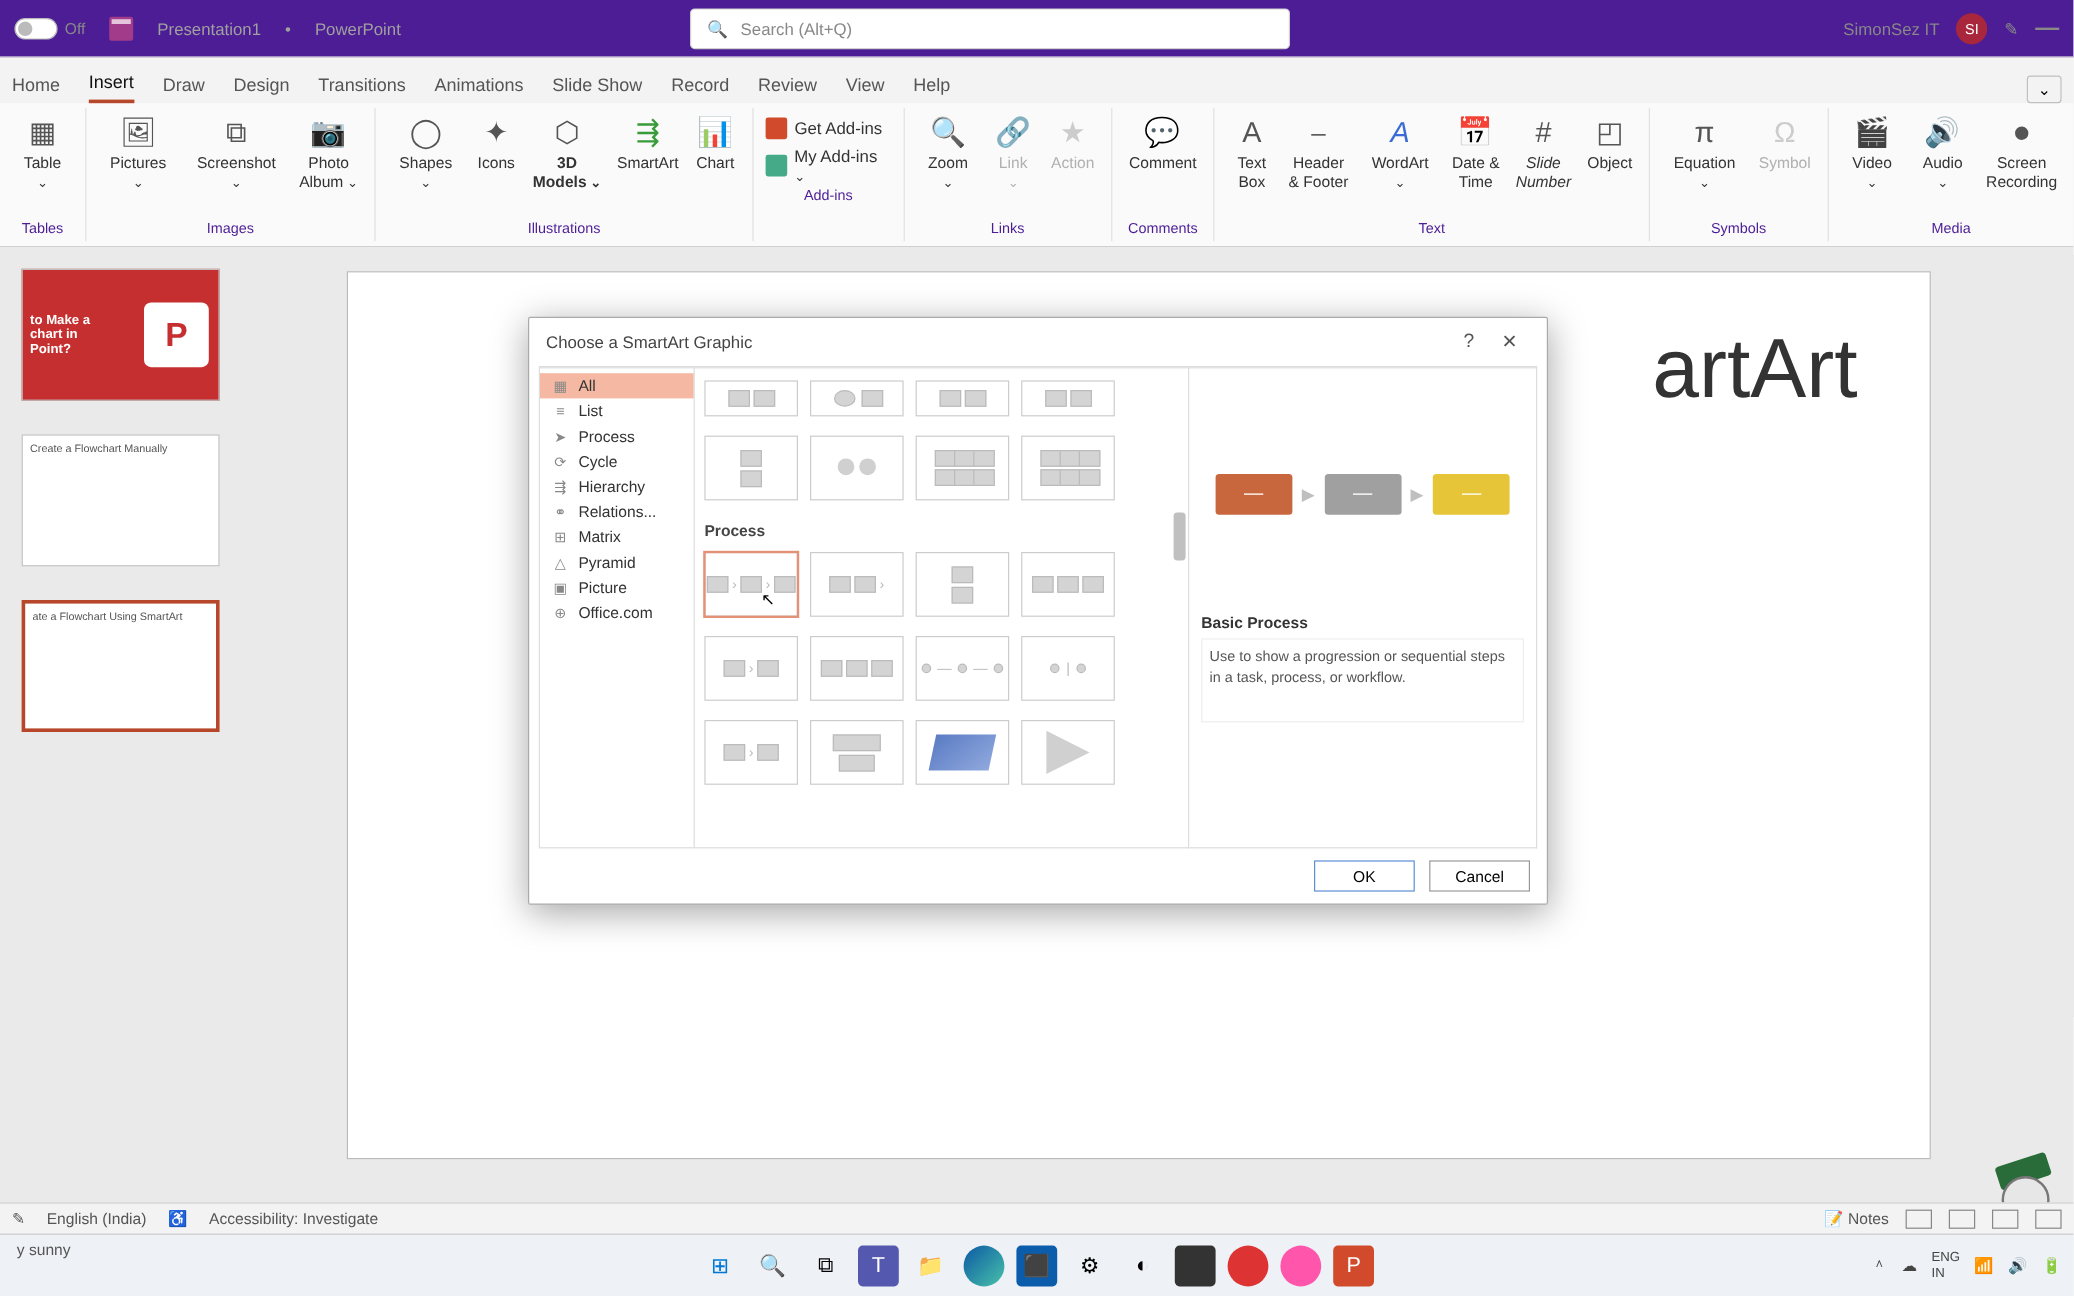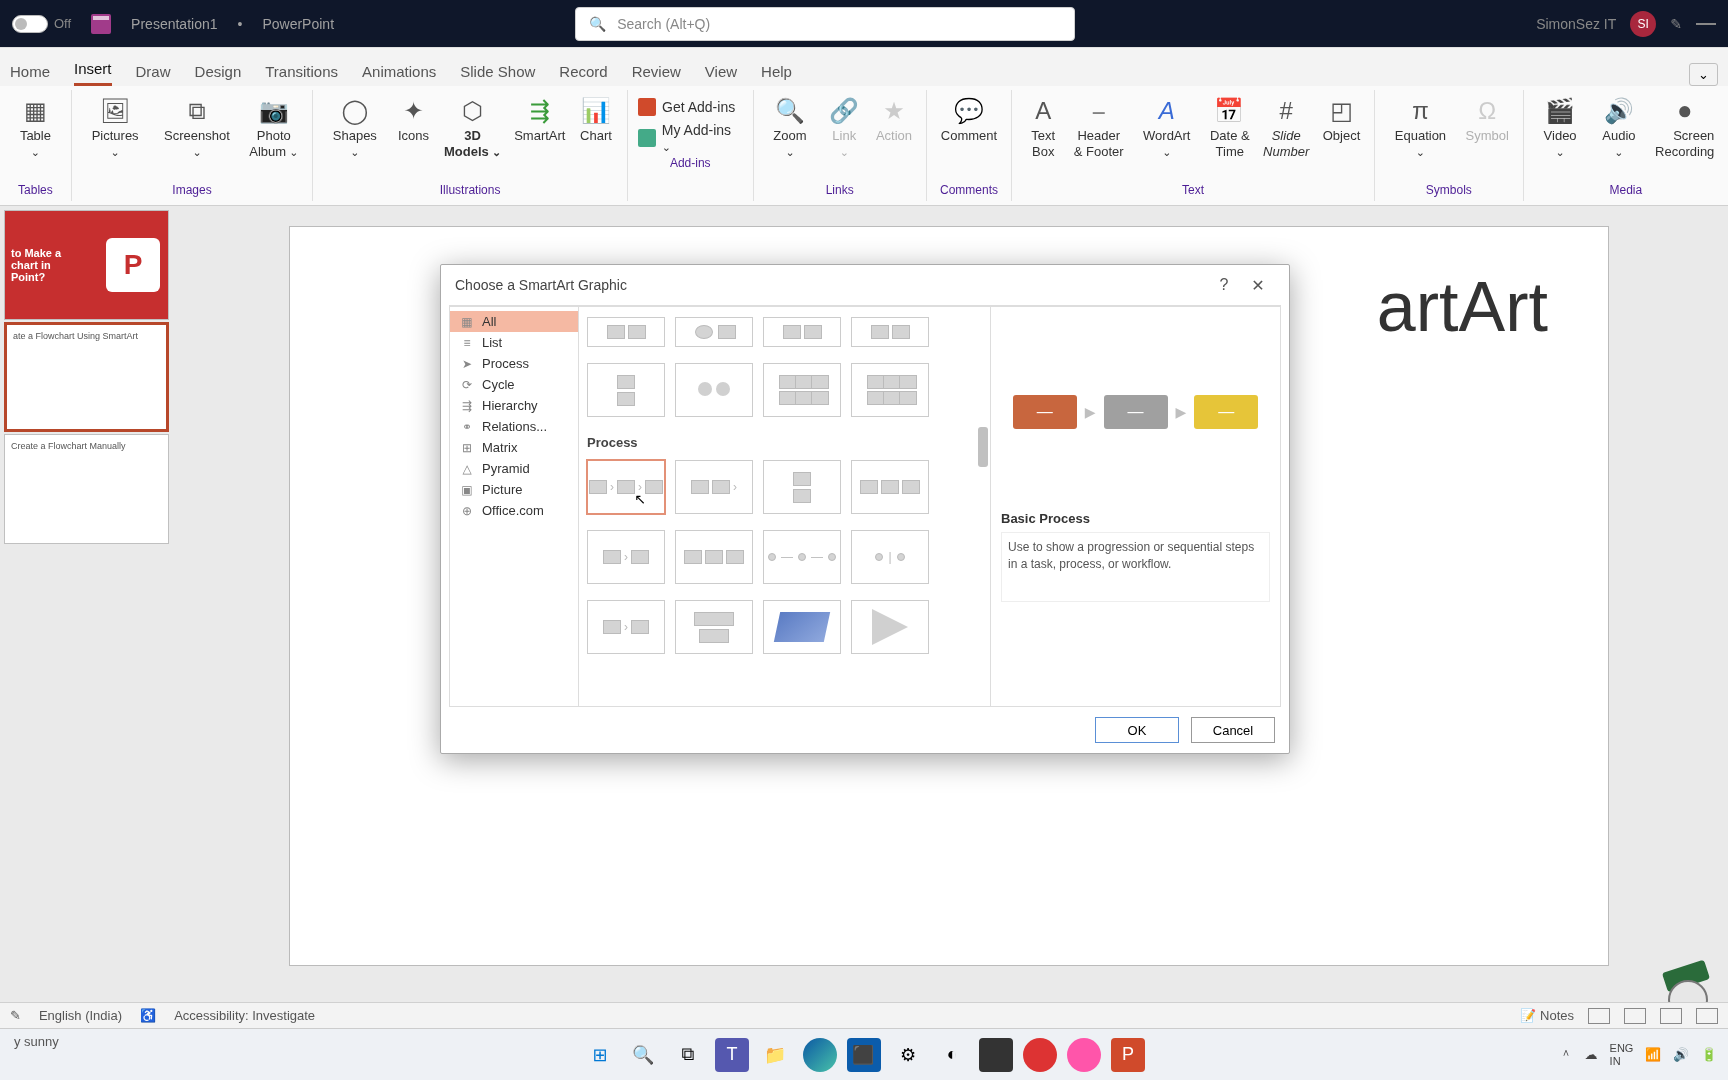--- a/index.html
+++ b/index.html
@@ -1,19 +1,19 @@
 <!DOCTYPE html>
 <html><head>
 <meta charset="utf-8">
 <style>
   * { box-sizing: border-box; margin: 0; padding: 0; font-family: "Segoe UI", Arial, sans-serif; }
   body { background: #f0f0f0; width: 1728px; height: 1080px; overflow: hidden; position: relative; }
 
   
-  .titlebar { height: 48px; background: #0f172a; display: flex; align-items: center; padding: 0 12px; gap: 20px; border-bottom: 1px solid #e0e0e0; }
+  .titlebar { height: 48px; background: #4c1d95; display: flex; align-items: center; padding: 0 12px; gap: 20px; border-bottom: 1px solid #e0e0e0; }
   .autosave { display: flex; align-items: center; gap: 6px; font-size: 13px; color: #888; }
   .toggle { width: 36px; height: 18px; border: 1px solid #bbb; border-radius: 9px; position: relative; background: #fff; }
   .toggle::before { content: ""; position: absolute; left: 2px; top: 2px; width: 12px; height: 12px; border-radius: 50%; background: #bbb; }
   .save-ico { width: 20px; height: 20px; background: #a13b8a; border-radius: 2px; position: relative; }
   .save-ico::before { content: ""; position: absolute; top: 2px; left: 2px; width: 16px; height: 4px; background: #fff; opacity: .7; }
   .titletext { color: #a0a0a0; font-size: 14px; }
   .search { flex: 0 0 500px; margin: 0 auto; height: 34px; background: #fff; border: 1px solid #d0d0d0; border-radius: 4px; display: flex; align-items: center; padding: 0 14px; color: #888; font-size: 14px; gap: 10px;}
   .title-right { margin-left: auto; display: flex; align-items: center; gap: 14px; color: #888; font-size: 14px;}
   .avatar { width: 26px; height: 26px; border-radius: 50%; background: #a8273d; color: #fff; font-size: 12px; display: flex; align-items:center; justify-content:center;}
   .min { width: 20px; height: 2px; background: #888; }
@@ -33,21 +33,21 @@
   .rico { width: 34px; height: 30px; display: flex; align-items: center; justify-content: center; font-size: 24px; color: #555; margin-bottom: 2px;}
   .rbtn.disabled .rico { color: #ccc; }
   .chev::after { content: " ⌄"; font-size: 11px; }
   .grouplabel { font-size: 12px; color: #4c1d95; padding: 2px 0 4px; }
   .addins-col { display: flex; flex-direction: column; gap: 6px; justify-content:center; font-size:14px; padding-top:8px;}
   .addins-col .row { display:flex; align-items:center; gap:6px; color:#333;}
   .addins-col .ico { width:18px; height:18px; background:#d04a2b; border-radius:2px; display:inline-block;}
 
   
   .workspace { position: absolute; top: 206px; bottom: 40px; left: 0; right: 0; background: #eaeaea; display: flex; }
-  .thumbs { width: 170px; padding: 4px; display: flex; flex-direction: column; gap: 2px; background:#eaeaea;}
+  .thumbs { width: 170px; padding: 18px; display: flex; flex-direction: column; gap: 28px; background:#eaeaea;}
   .thumb { width: 165px; border: 1px solid #c0c0c0; background: #fff; padding: 6px; font-size: 9px; color: #555; position:relative; }
   .thumb.red { background: #c62f2f; color: #fff; height: 110px; font-size:11px; font-weight:600; display:flex; align-items:center; }
   .pptlogo { position:absolute; right:8px; top:50%; transform:translateY(-50%); width:54px; height:54px; background:#fff; border-radius:6px; display:flex; align-items:center; justify-content:center; color:#c62f2f; font-size:28px; font-weight:700;}
   .thumb.sel { border: 3px solid #b7472a; height: 110px; }
   .thumb.plain { height: 110px; }
   .slidearea { flex: 1; display:flex; align-items:flex-start; justify-content:center; padding-top: 20px;}
   .slide { width: 1320px; height: 740px; background: #fff; border: 1px solid #bbb; position: relative; }
   .slide-title { position:absolute; right: 60px; top: 40px; font-size: 70px; color:#333; }
 
   
@@ -292,43 +292,43 @@
       <div class="rbtn">
           <div class="rico">🎬</div>
           <span class="chev">Video</span>
         </div>
       <div class="rbtn">
           <div class="rico">🔊</div>
           <span class="chev">Audio</span>
         </div>
       <div class="rbtn">
           <div class="rico">⏺</div>
-          <span style="white-space:pre;text-align:right;">Screen
+          <span style="white-space:pre;">Screen
 Recording</span>
         </div>
     </div>
     <div class="grouplabel">Media</div>
   </div>
 </div>
 
 <div class="workspace">
   <div class="thumbs">
     <div class="thumb red">
       <span style="white-space:pre; width:80px;">to Make a
 chart in
 Point?</span>
       <div class="pptlogo">
           <span>P</span>
         </div>
     </div>
+    <div class="thumb plain">
+      <span>Create a Flowchart Manually</span>
+    </div>
     <div class="thumb sel">
       <span>ate a Flowchart Using SmartArt</span>
-    </div>
-    <div class="thumb plain">
-      <span>Create a Flowchart Manually</span>
     </div>
   </div>
   <div class="slidearea">
     <div class="slide">
       <div class="slide-title">artArt</div>
     </div>
   </div>
 </div>
 
 <div class="dialog-wrap">

